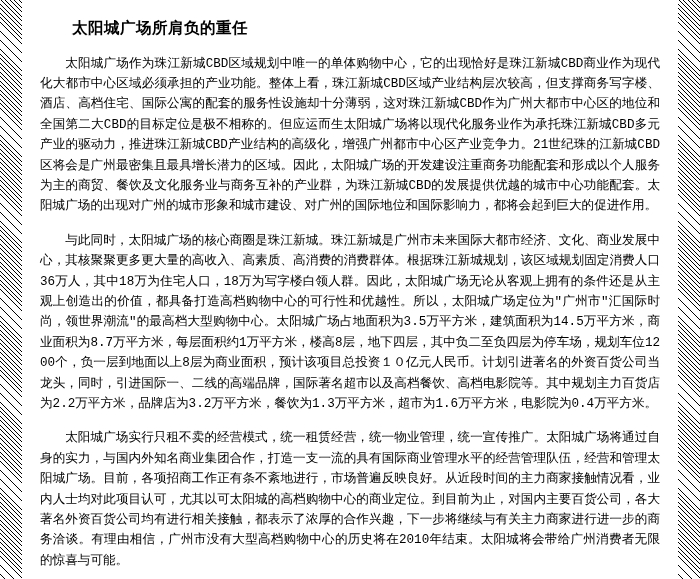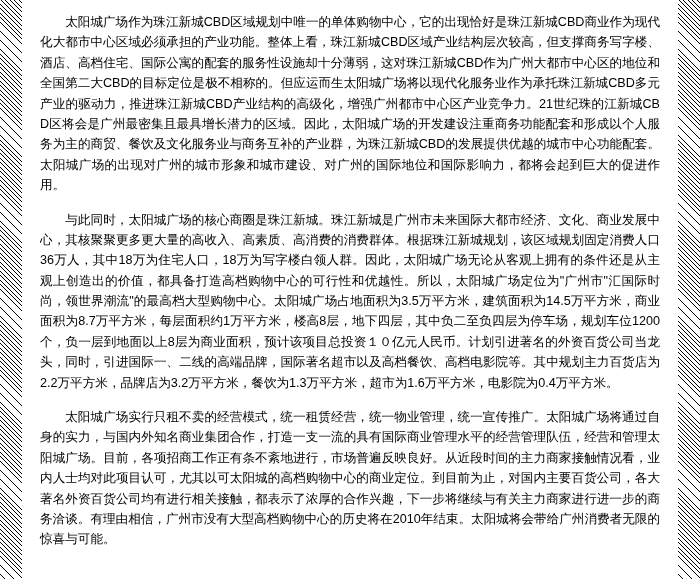--- a/index.html
+++ b/index.html
@@ -46,34 +46,35 @@
     font-family: "DejaVu Sans", sans-serif;
     font-weight: bold;
     font-size: 15.5px;
     color: #000000;
     letter-spacing: 0.5px;
     margin: 6px 0 14px 32px;
     line-height: 1.4;
   }
 
   .para {
-    font-family: Liberation Sans, sans-serif;
+    font-family: Liberation Mono, monospace;
     font-size: 12.6px;
     color: #000000;
     line-height: 1.62;
     text-align: justify;
     text-justify: inter-ideograph;
     margin: 0 0 14px 0;
     text-indent: 2em;
     word-break: break-all;
   }
 </style>
 </head>
 <body>
 
 <div class="hatch-left"></div>
 <div class="hatch-right"></div>
 
 <div class="page">
+  <h1 class="doc-title">太阳城广场所肩负的重任</h1>
   <p class="para">太阳城广场作为珠江新城CBD区域规划中唯一的单体购物中心，它的出现恰好是珠江新城CBD商业作为现代化大都市中心区域必须承担的产业功能。整体上看，珠江新城CBD区域产业结构层次较高，但支撑商务写字楼、酒店、高档住宅、国际公寓的配套的服务性设施却十分薄弱，这对珠江新城CBD作为广州大都市中心区的地位和全国第二大CBD的目标定位是极不相称的。但应运而生太阳城广场将以现代化服务业作为承托珠江新城CBD多元产业的驱动力，推进珠江新城CBD产业结构的高级化，增强广州都市中心区产业竞争力。21世纪珠的江新城CBD区将会是广州最密集且最具增长潜力的区域。因此，太阳城广场的开发建设注重商务功能配套和形成以个人服务为主的商贸、餐饮及文化服务业与商务互补的产业群，为珠江新城CBD的发展提供优越的城市中心功能配套。太阳城广场的出现对广州的城市形象和城市建设、对广州的国际地位和国际影响力，都将会起到巨大的促进作用。</p>
   <p class="para">与此同时，太阳城广场的核心商圈是珠江新城。珠江新城是广州市未来国际大都市经济、文化、商业发展中心，其核聚聚更多更大量的高收入、高素质、高消费的消费群体。根据珠江新城规划，该区域规划固定消费人口36万人，其中18万为住宅人口，18万为写字楼白领人群。因此，太阳城广场无论从客观上拥有的条件还是从主观上创造出的价值，都具备打造高档购物中心的可行性和优越性。所以，太阳城广场定位为"广州市"汇国际时尚，领世界潮流"的最高档大型购物中心。太阳城广场占地面积为3.5万平方米，建筑面积为14.5万平方米，商业面积为8.7万平方米，每层面积约1万平方米，楼高8层，地下四层，其中负二至负四层为停车场，规划车位1200个，负一层到地面以上8层为商业面积，预计该项目总投资１０亿元人民币。计划引进著名的外资百货公司当龙头，同时，引进国际一、二线的高端品牌，国际著名超市以及高档餐饮、高档电影院等。其中规划主力百货店为2.2万平方米，品牌店为3.2万平方米，餐饮为1.3万平方米，超市为1.6万平方米，电影院为0.4万平方米。</p>
   <p class="para">太阳城广场实行只租不卖的经营模式，统一租赁经营，统一物业管理，统一宣传推广。太阳城广场将通过自身的实力，与国内外知名商业集团合作，打造一支一流的具有国际商业管理水平的经营管理队伍，经营和管理太阳城广场。目前，各项招商工作正有条不紊地进行，市场普遍反映良好。从近段时间的主力商家接触情况看，业内人士均对此项目认可，尤其以可太阳城的高档购物中心的商业定位。到目前为止，对国内主要百货公司，各大著名外资百货公司均有进行相关接触，都表示了浓厚的合作兴趣，下一步将继续与有关主力商家进行进一步的商务洽谈。有理由相信，广州市没有大型高档购物中心的历史将在2010年结束。太阳城将会带给广州消费者无限的惊喜与可能。</p>
 </div>
 
 </body></html>

